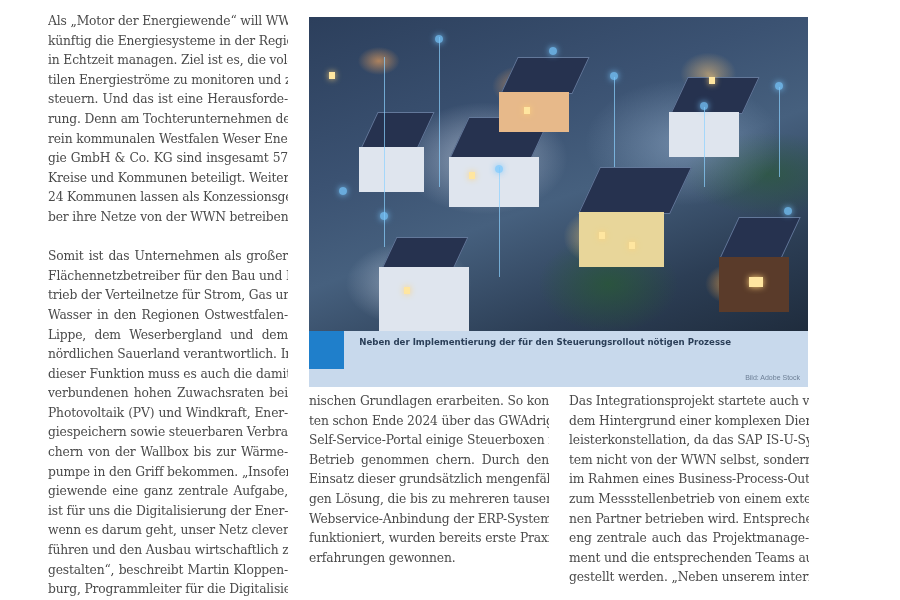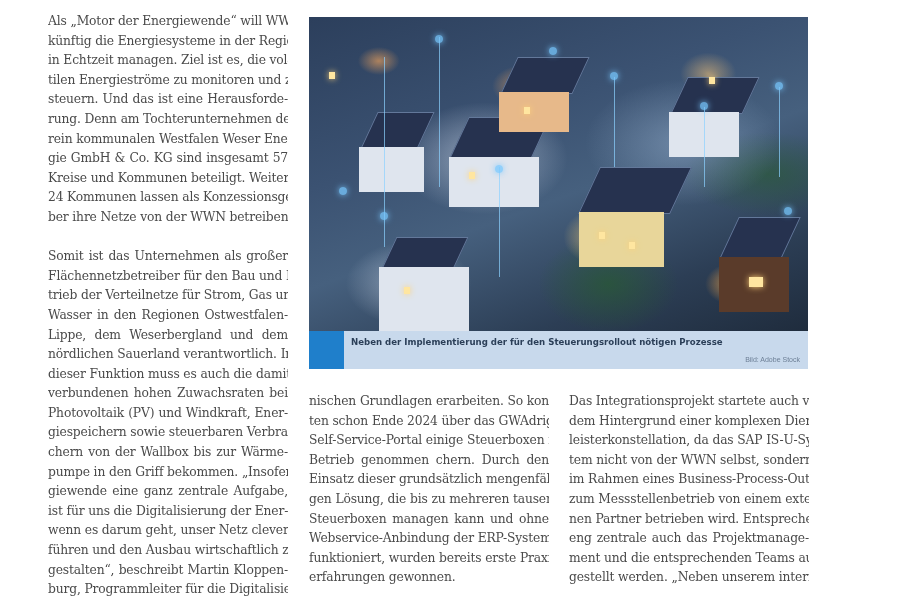--- a/index.html
+++ b/index.html
@@ -38,22 +38,23 @@
       radial-gradient(ellipse 120px 60px at 92% 50%, rgba(40,90,50,0.6), rgba(40,90,50,0) 70%),
       linear-gradient(160deg, #2c3f5c 0%, #3b5272 35%, #46607e 55%, #2c3e55 80%, #1f2c3d 100%);
   }
   .roof { position:absolute; background:#26324f; border:1px solid rgba(160,190,230,0.5); transform:skew(-25deg); }
   .wall { position:absolute; background:#dfe5ee; }
   .window { position:absolute; width:6px; height:7px; background:#ffe6a0; box-shadow:0 0 6px #ffd27a; }
   .netline { position:absolute; width:1px; background:rgba(140,210,255,0.7); }
   .node { position:absolute; width:8px; height:8px; border-radius:50%; background:rgba(120,200,255,0.75); box-shadow:0 0 6px rgba(120,200,255,0.9); }
 
   #caption {
-    position:absolute; left:0; top:314px; width:499px; height:38px;
+    position:absolute; left:0; top:314px; width:499px; height:56px;
     background:#c8d9ec;
+    text-align:right;
   }
   #caption-accent { position:absolute; left:0; top:0; width:35px; height:38px; background:#1f7fcb; }
   #caption-text {
     position:absolute; left:42px; top:4px; width:380px;
     font-family:"DejaVu Sans","Liberation Sans",sans-serif;
     font-size:8.6px; line-height:14px; color:#2b3f58; font-weight:bold;
   }
   #caption-text span { display:block; white-space:nowrap; }
   #caption-credit {
     position:absolute; right:8px; bottom:6px;
@@ -154,21 +155,20 @@
   </div>
 </div>
 
 <div id="col-mid" class="col">
   <span class="line">nischen Grundlagen erarbeiten. So konn-</span>
   <span class="line">ten schon Ende 2024 über das GWAdriga-</span>
   <span class="line">Self-Service-Portal einige Steuerboxen in</span>
   <span class="line">Betrieb genommen chern. Durch den</span>
   <span class="line">Einsatz dieser grundsätzlich mengenfähi-</span>
   <span class="line">gen Lösung, die bis zu mehreren tausend</span>
-  <span class="line">Steuerboxen managen kann und ohne</span>
   <span class="line">Webservice-Anbindung der ERP-Systeme</span>
   <span class="line">funktioniert, wurden bereits erste Praxis-</span>
   <span class="line last">erfahrungen gewonnen.</span>
 </div>
 
 <div id="col-right" class="col">
   <span class="line">Das Integrationsprojekt startete auch vor</span>
   <span class="line">dem Hintergrund einer komplexen Dienst-</span>
   <span class="line">leisterkonstellation, da das SAP IS-U-Sys-</span>
   <span class="line">tem nicht von der WWN selbst, sondern</span>

